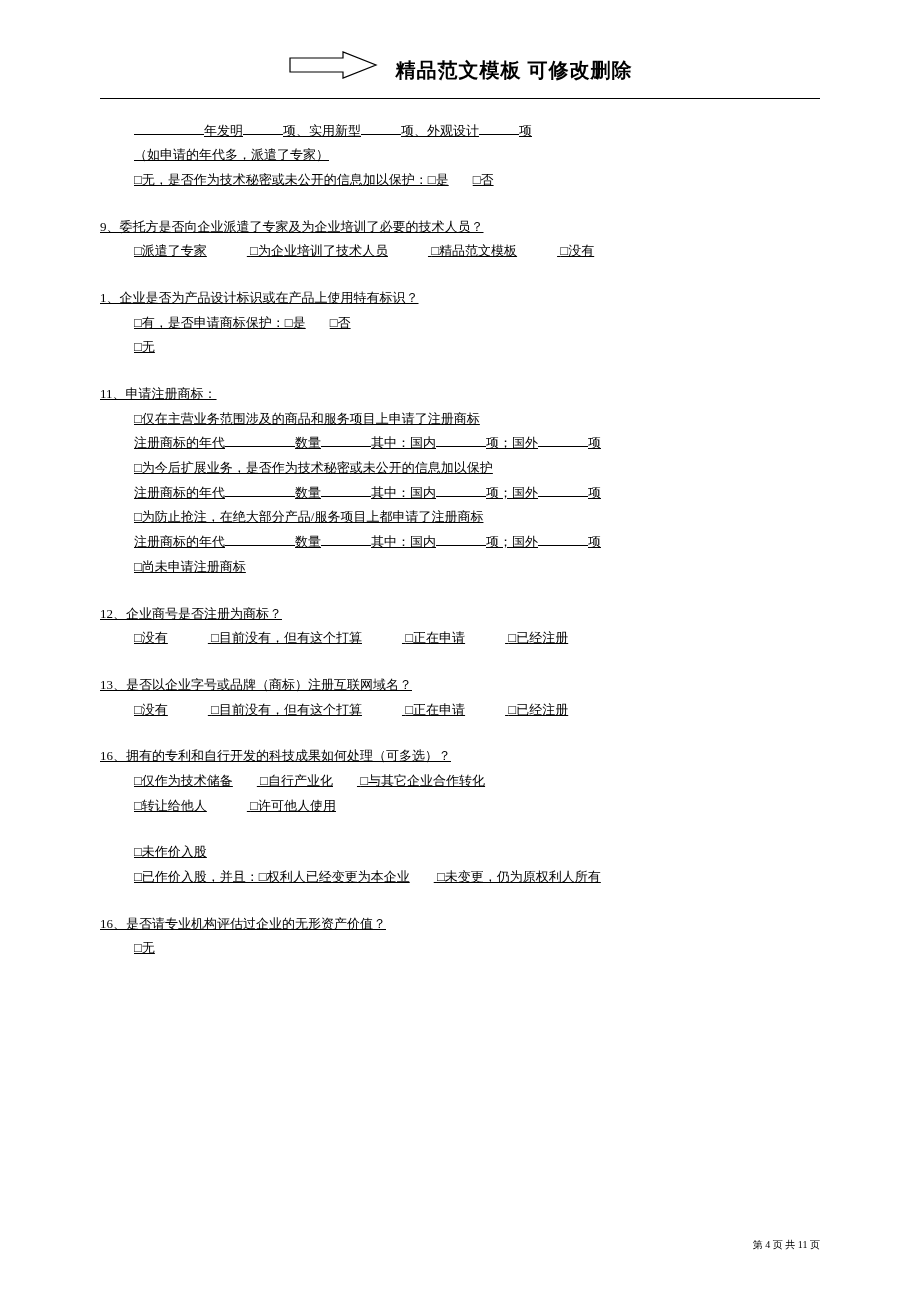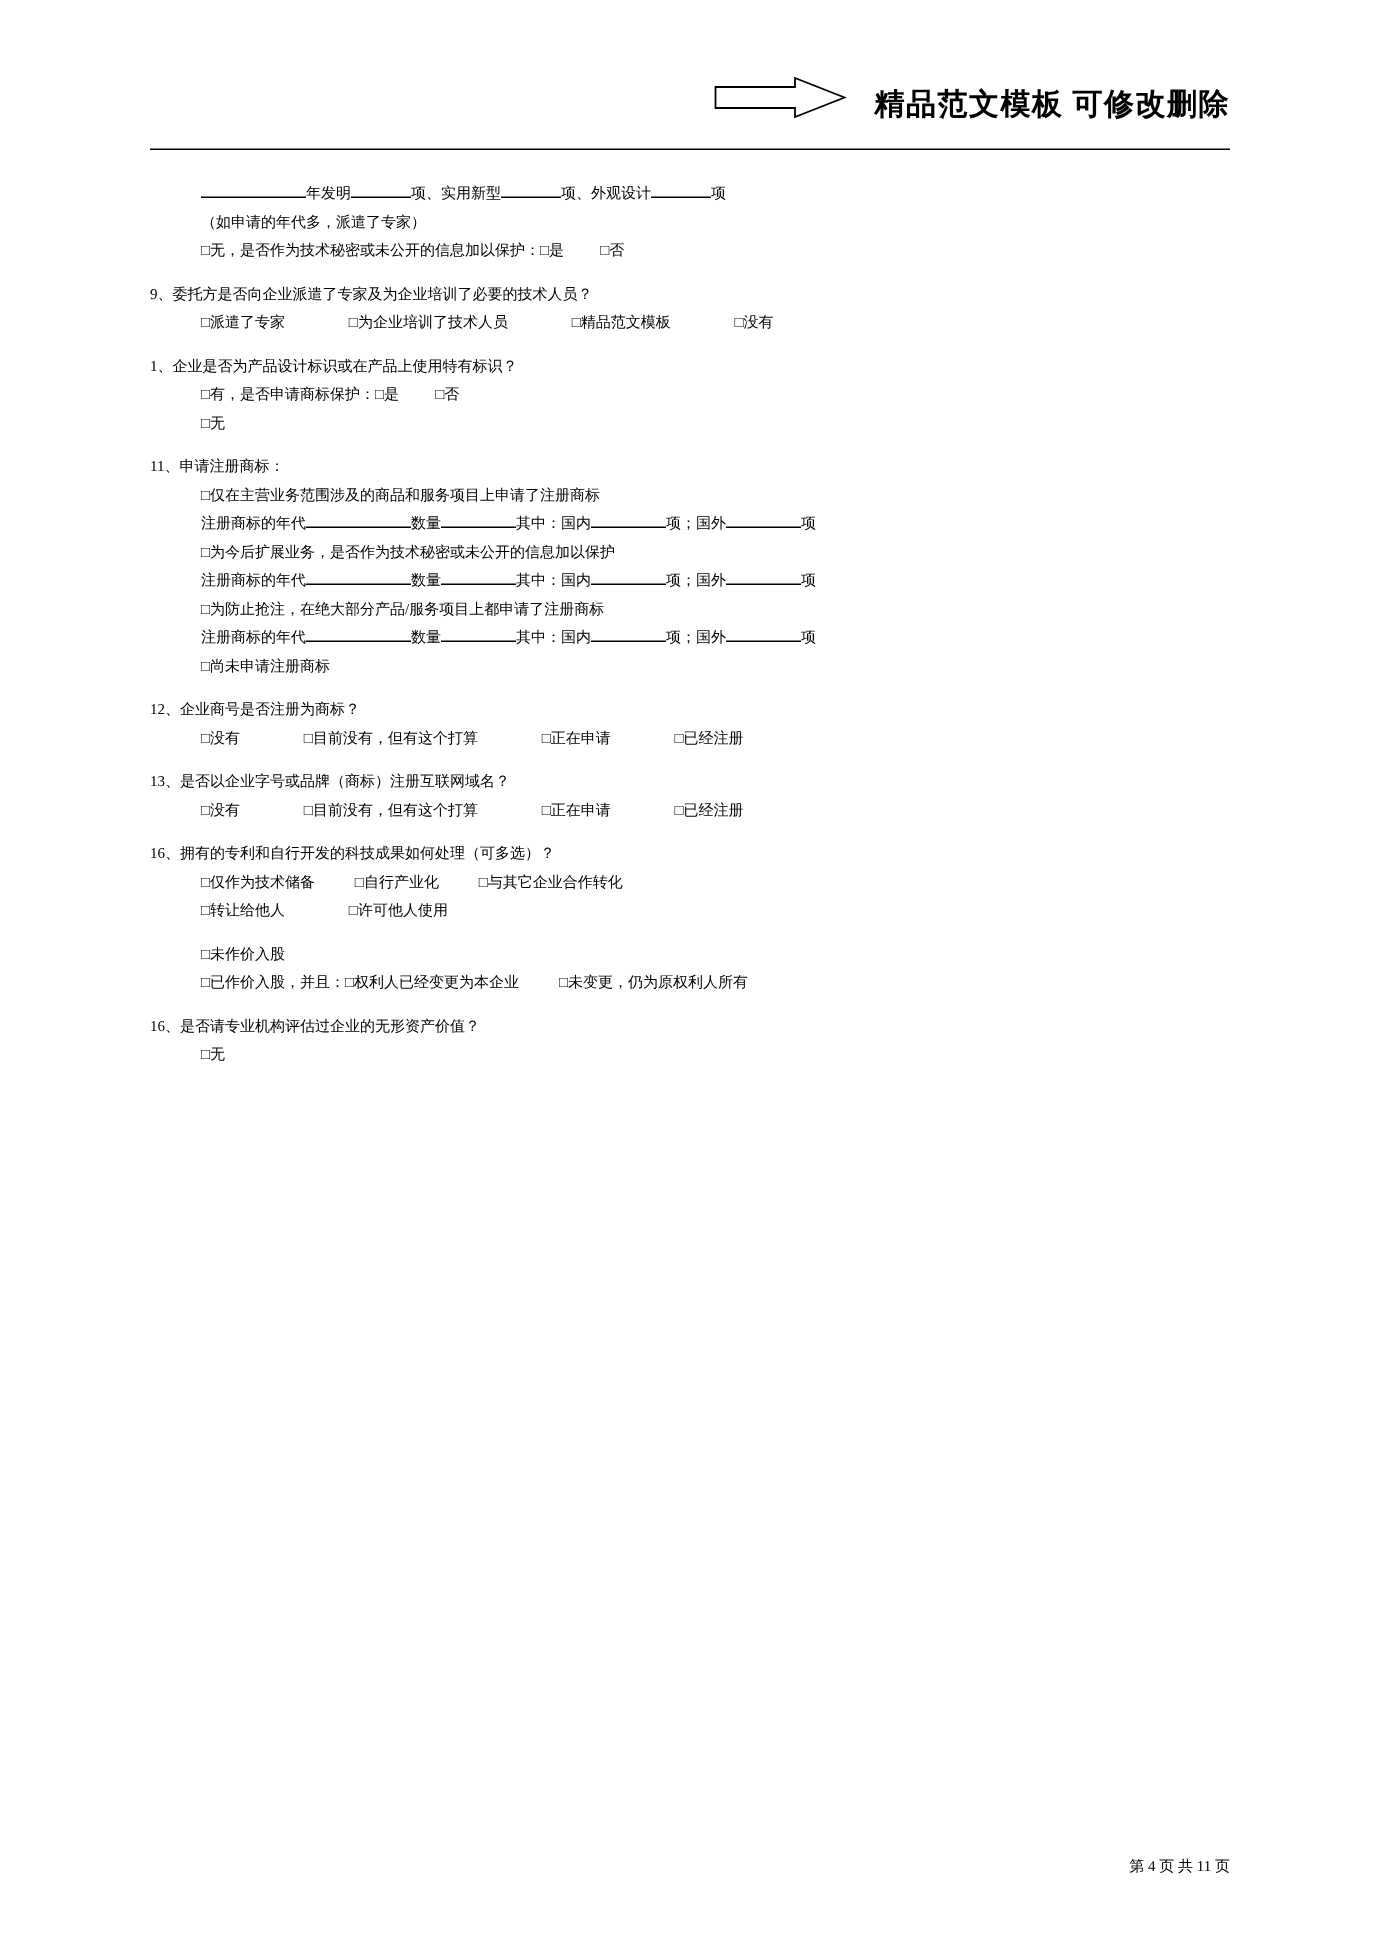--- a/index.html
+++ b/index.html
@@ -13,41 +13,42 @@
     height: 1302px;
     position: relative;
     line-height: 1.9;
   }
   .page {
     padding: 50px 100px 50px 100px;
   }
   .header {
     display: flex;
     align-items: center;
-    justify-content: flex-end;
+    justify-content: center;
     border-bottom: 1.5px solid #000;
     padding-bottom: 8px;
     margin-bottom: 20px;
     position: relative;
   }
   .arrow {
     display: inline-block;
     vertical-align: middle;
     margin-right: 18px;
   }
   .header-title {
     font-size: 20px;
     font-weight: bold;
     letter-spacing: 1px;
   }
   .content {
-    font-size: 10px;
+    font-size: 13px;
+    text-decoration: underline;
   }
   .indent1 { padding-left: 34px; }
-  .q { margin-top: 10px; }
+  .q { margin-top: 22px; }
   .blank {
     display: inline-block;
     border-bottom: 1px solid #000;
     min-width: 40px;
     height: 0.95em;
     vertical-align: baseline;
   }
   .blank-wide { min-width: 70px; }
   .blank-med { min-width: 50px; }
   .footer {

